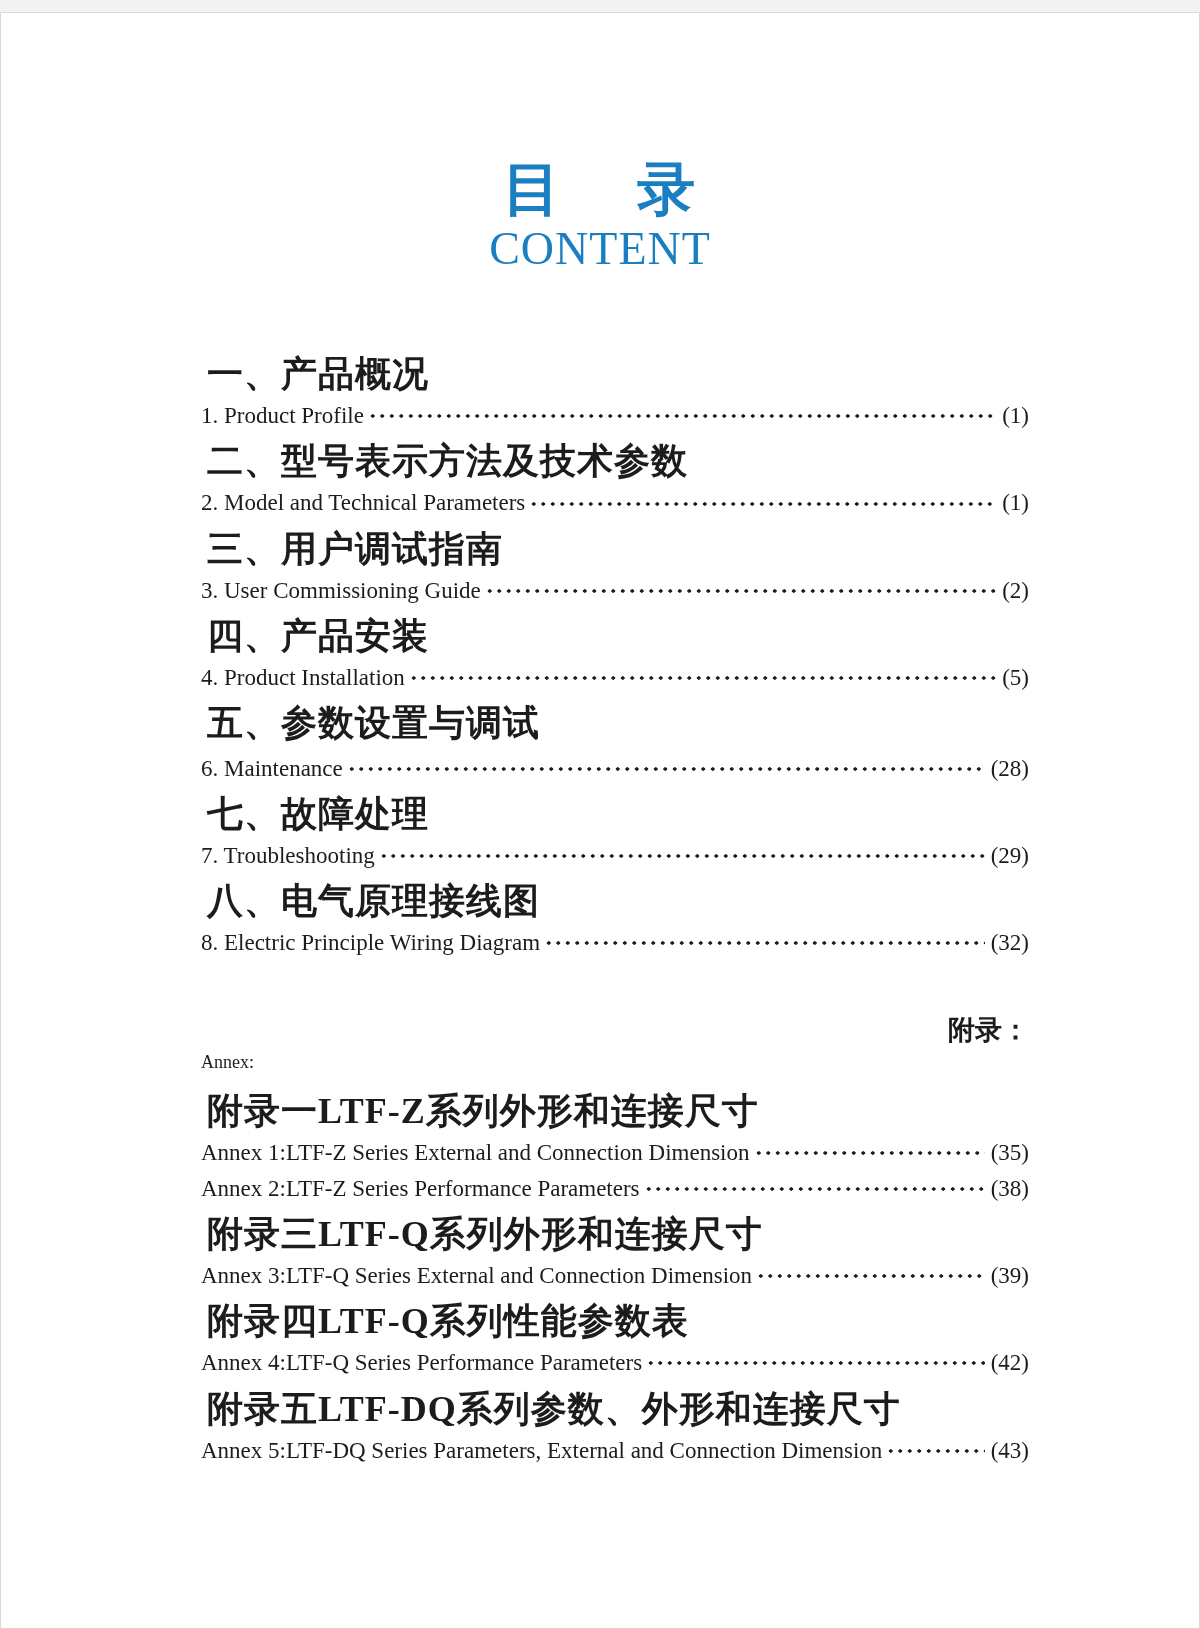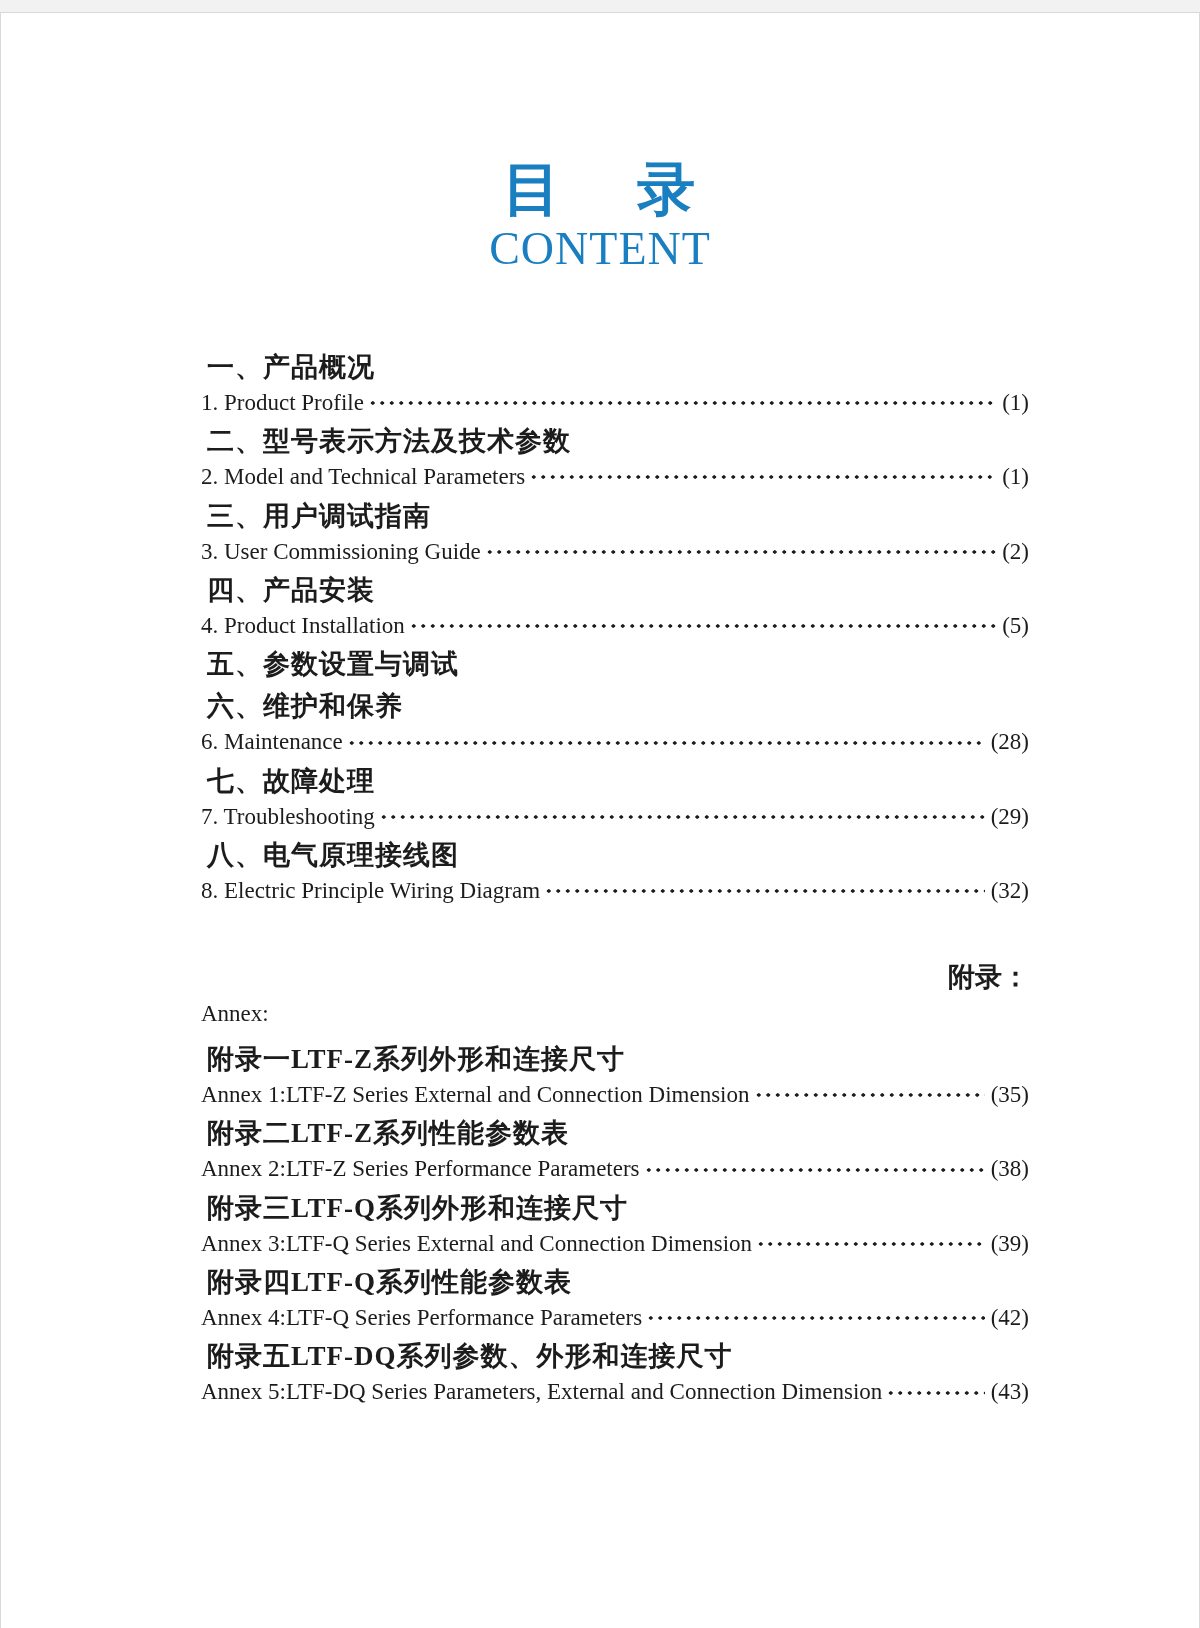--- a/index.html
+++ b/index.html
@@ -28,21 +28,21 @@
   .title-en {
     color: var(--accent);
     font-size: 46px;
     line-height: 1.15;
     margin-top: 4px;
     letter-spacing: 1px;
   }
   .toc { margin: 72px 170px 0 200px; }
   .toc-section { margin-bottom: 3px; }
   .heading-cn {
-    font-size: 27px;
+    font-size: 36px;
     font-weight: 600;
     line-height: 1.45;
     padding-left: 6px;
     letter-spacing: 1px;
   }
   .toc-line {
     display: flex;
     align-items: center;
     font-size: 23px;
     line-height: 1.4;
@@ -61,21 +61,21 @@
   }
   .page-num { flex: 0 0 auto; }
   .annex-block { margin-top: 50px; }
   .annex-label-cn {
     font-size: 27px;
     font-weight: 600;
     line-height: 1.5;
     padding-left: 6px;
     text-align: right;
   }
-  .annex-label-en { font-size: 23px; line-height: 1.4; margin-bottom: 10px; }
+  .annex-label-en { font-size: 18px; line-height: 1.4; margin-bottom: 10px; }
 </style>
 </head>
 <body>
 
 <div class="page">
 
   <div class="title-block">
     <div class="title-cn">目 录</div>
     <div class="title-en">CONTENT</div>
   </div>
@@ -116,21 +116,20 @@
         <span class="dot-leader"></span>
         <span class="page-num">(5)</span>
       </div>
     </div>
 
     <div class="toc-section">
       <div class="heading-cn">五、参数设置与调试</div>
     </div>
 
     <div class="toc-section">
-      <div class="heading-cn">六、维护和保养</div>
       <div class="toc-line">
         <span class="entry-label">6. Maintenance</span>
         <span class="dot-leader"></span>
         <span class="page-num">(28)</span>
       </div>
     </div>
 
     <div class="toc-section">
       <div class="heading-cn">七、故障处理</div>
       <div class="toc-line">
@@ -156,21 +155,20 @@
       <div class="toc-section">
         <div class="heading-cn">附录一LTF-Z系列外形和连接尺寸</div>
         <div class="toc-line">
           <span class="entry-label">Annex 1:LTF-Z Series External and Connection Dimension</span>
           <span class="dot-leader"></span>
           <span class="page-num">(35)</span>
         </div>
       </div>
 
       <div class="toc-section">
-        <div class="heading-cn">附录二LTF-Z系列性能参数表</div>
         <div class="toc-line">
           <span class="entry-label">Annex 2:LTF-Z Series Performance Parameters</span>
           <span class="dot-leader"></span>
           <span class="page-num">(38)</span>
         </div>
       </div>
 
       <div class="toc-section">
         <div class="heading-cn">附录三LTF-Q系列外形和连接尺寸</div>
         <div class="toc-line">

